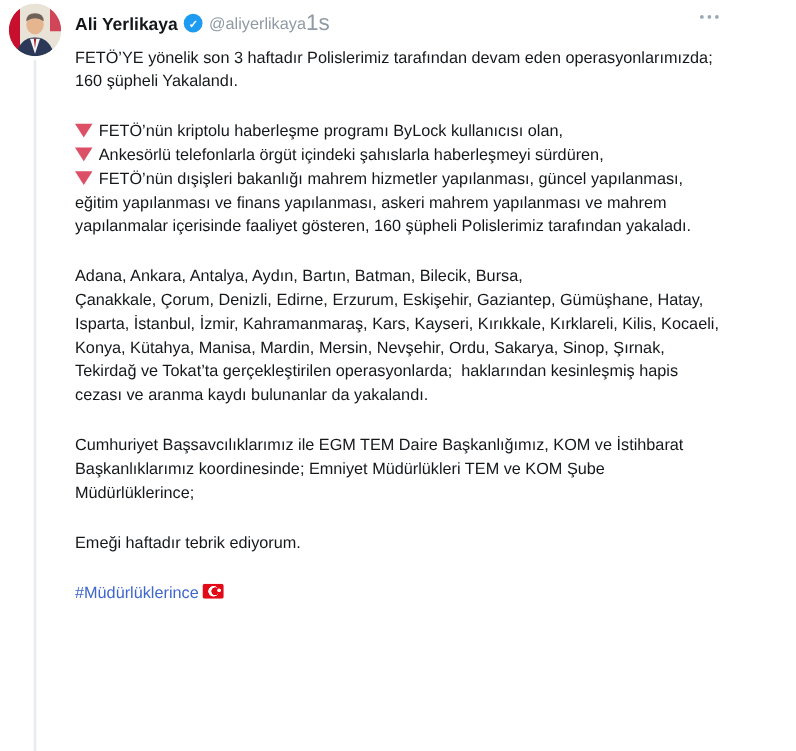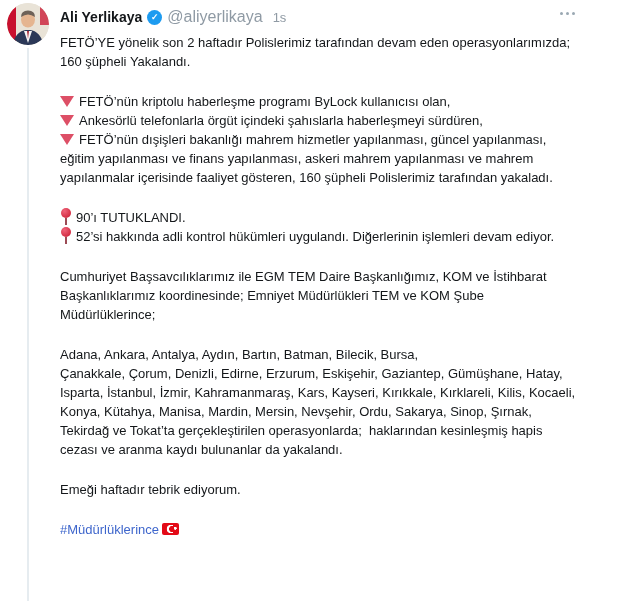--- a/index.html
+++ b/index.html
@@ -21,22 +21,22 @@
   }
   .more i { width:3px; height:3px; border-radius:50%; background:#9aa8b2; display:block; }
   .content { position:absolute; left:60px; top:8px; width:572px; }
   .header-row { display:flex; align-items:center; margin-bottom:7px; white-space:nowrap; }
   .name { font-size:14px; font-weight:bold; color:#14171a; cursor:pointer; }
   .badge {
     display:inline-flex; align-items:center; justify-content:center;
     width:15px; height:15px; border-radius:50%; background:#1d9bf0;
     color:#fff; font-size:9px; font-weight:bold; margin:0 5px 0 5px; flex:0 0 auto;
   }
-  .handle { font-size:16px; color:#8f9aa4; cursor:pointer; }
-  .time { font-size:13px; color:#8f9aa4; margin-left:10px; cursor:pointer; }
+  .handle { font-size:13px; color:#8f9aa4; cursor:pointer; }
+  .time { font-size:18px; color:#8f9aa4; margin-left:0; cursor:pointer; }
   .tweet-text { font-size:13px; line-height:19px; color:#14171a; }
   .para { margin:0 0 21px 0; white-space:pre-wrap; }
   .para:last-child { margin-bottom:0; }
   .triangle-icon {
     display:inline-block; width:0; height:0;
     border-left:7px solid transparent; border-right:7px solid transparent;
     border-top:11px solid #dd4f66; vertical-align:-1px; margin-right:5px;
   }
   .pin-icon {
     position:relative; display:inline-block; width:12px; height:17px;
@@ -99,36 +99,34 @@
   </div>
 
   <div class="content">
     <div class="header-row">
       <span class="name">Ali Yerlikaya</span>
       <span class="badge">✓</span>
       <span class="handle">@aliyerlikaya</span>
       <span class="time">1s</span>
     </div>
     <div class="tweet-text">
-        <div class="para">FETÖ’YE yönelik son 2 haftadır Polislerimiz tarafından devam eden operasyonlarımızda;
+        <div class="para">FETÖ’YE yönelik son 3 haftadır Polislerimiz tarafından devam eden operasyonlarımızda;
 160 şüpheli Yakalandı.</div>
         <div class="para"><span class="triangle-icon"></span>FETÖ’nün kriptolu haberleşme programı ByLock kullanıcısı olan,
 <span class="triangle-icon"></span>Ankesörlü telefonlarla örgüt içindeki şahıslarla haberleşmeyi sürdüren,
 <span class="triangle-icon"></span>FETÖ’nün dışişleri bakanlığı mahrem hizmetler yapılanması, güncel yapılanması,
 eğitim yapılanması ve finans yapılanması, askeri mahrem yapılanması ve mahrem
 yapılanmalar içerisinde faaliyet gösteren, 160 şüpheli Polislerimiz tarafından yakaladı.</div>
-        <div class="para"><span class="pin-icon"></span>90’ı TUTUKLANDI.
-<span class="pin-icon"></span>52’si hakkında adli kontrol hükümleri uygulandı. Diğerlerinin işlemleri devam ediyor.</div>
-        <div class="para">Cumhuriyet Başsavcılıklarımız ile EGM TEM Daire Başkanlığımız, KOM ve İstihbarat
-Başkanlıklarımız koordinesinde; Emniyet Müdürlükleri TEM ve KOM Şube
-Müdürlüklerince;</div>
         <div class="para">Adana, Ankara, Antalya, Aydın, Bartın, Batman, Bilecik, Bursa,
 Çanakkale, Çorum, Denizli, Edirne, Erzurum, Eskişehir, Gaziantep, Gümüşhane, Hatay,
 Isparta, İstanbul, İzmir, Kahramanmaraş, Kars, Kayseri, Kırıkkale, Kırklareli, Kilis, Kocaeli,
 Konya, Kütahya, Manisa, Mardin, Mersin, Nevşehir, Ordu, Sakarya, Sinop, Şırnak,
 Tekirdağ ve Tokat’ta gerçekleştirilen operasyonlarda;  haklarından kesinleşmiş hapis
 cezası ve aranma kaydı bulunanlar da yakalandı.</div>
+        <div class="para">Cumhuriyet Başsavcılıklarımız ile EGM TEM Daire Başkanlığımız, KOM ve İstihbarat
+Başkanlıklarımız koordinesinde; Emniyet Müdürlükleri TEM ve KOM Şube
+Müdürlüklerince;</div>
         <div class="para">Emeği haftadır tebrik ediyorum.</div>
         <div class="para"><a class="hashtag" href="#">#Müdürlüklerince</a><span class="flag-icon"></span></div>
       </div>
   </div>
 
 </div>
 
 </body></html>

